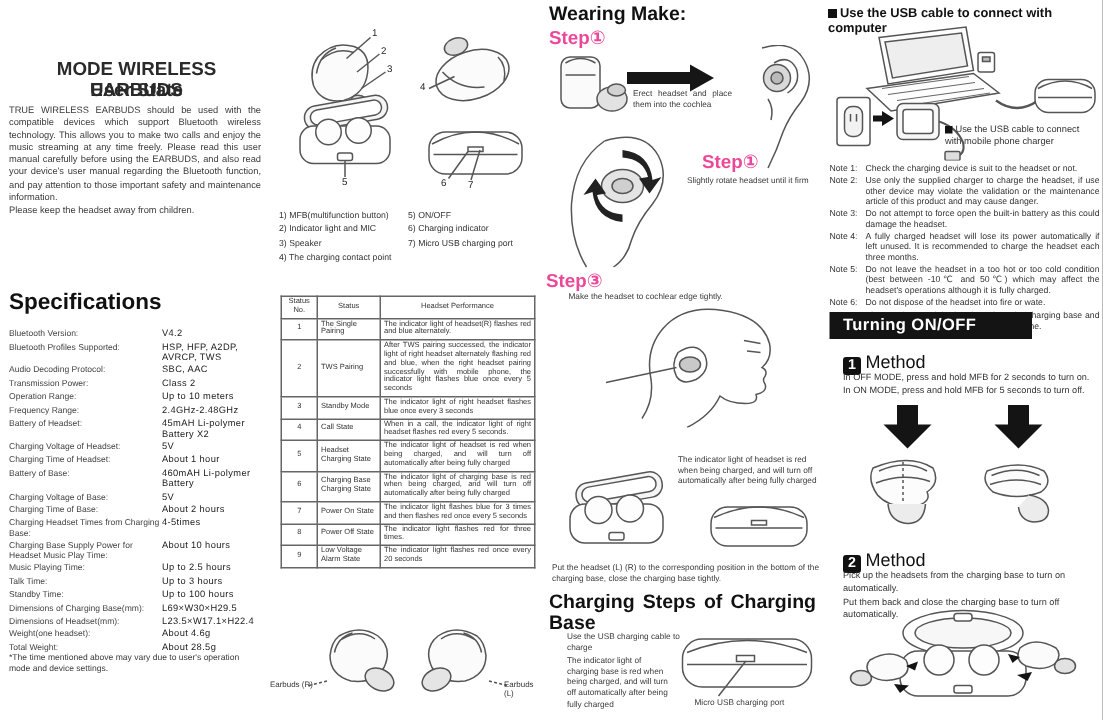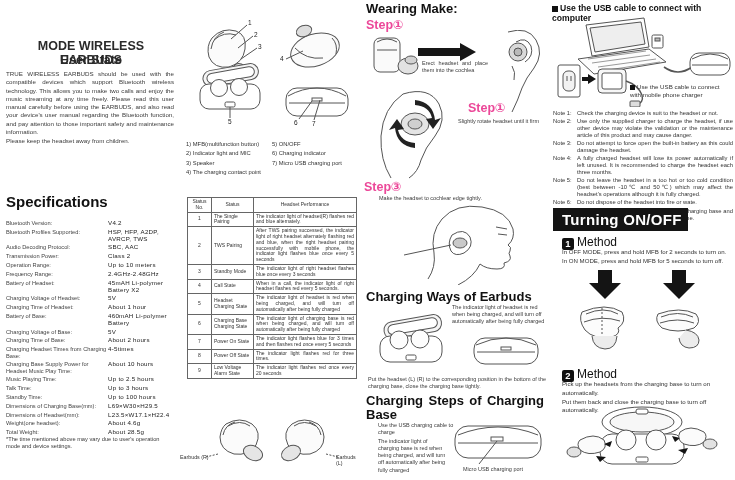--- a/index.html
+++ b/index.html
@@ -32,21 +32,21 @@
   .h3{font-size:13px;font-weight:bold;color:#111;line-height:1.1;}
   .steptitle{font-size:12.5px;font-weight:bold;color:#ec4899;}
   .cap{font-size:5.5px;line-height:1.3;color:#3a3a3a;}
   
   .usb-h{font-size:8.6px;font-weight:bold;color:#111;}
   .sq{display:inline-block;width:6px;height:6px;background:#111;margin-right:2px;vertical-align:middle;}
   .notes{display:flex;flex-direction:column;gap:1.5px;}
   .note-row{display:flex;}
   .note-n{flex:0 0 24px;font-size:5.8px;line-height:1.18;color:#333;}
   .note-t{flex:1;font-size:5.8px;line-height:1.18;color:#333;text-align:justify;}
-  .onoff-bar{background:#141414;color:#fff;font-size:15px;font-weight:bold;
+  .onoff-bar{background:#141414;color:#fff;font-size:11px;font-weight:bold;
              padding:3px 0 3px 9px;letter-spacing:.3px;}
   .mnum{display:inline-block;width:12px;height:12px;background:#111;color:#fff;font-weight:bold;
         font-size:9.5px;text-align:center;line-height:12px;border-radius:2px;margin-right:3px;vertical-align:-1px;}
   .mlabel{font-size:12px;color:#111;}
   .mline{font-size:6.1px;line-height:1.45;color:#333;}
   .callout{position:absolute;font-size:6.5px;color:#222;}
   svg{display:block;}
 </style>
 </head>
 <body>
@@ -370,21 +370,20 @@
         <path d="M106,4 Q80,0 66,16 Q54,30 58,50 Q60,64 52,76"></path>
         <path d="M76,32 Q88,24 94,34 Q98,44 88,50 Q79,54 75,48 Q71,40 76,32 Z" fill="#fff"></path>
         <ellipse cx="84" cy="40" rx="7" ry="5" fill="#c9c9c9"></ellipse>
         <line x1="75" y1="42" x2="28" y2="52"></line>
         <path d="M120,24 l11,2"></path>
         <path d="M122,31 l9,1"></path>
       </g>
     </svg>
   </div>
 
-  <div class="abs h3" style="left:366px;top:290px;">Charging Ways of Earbuds</div>
   <span class="cap abs" style="left:452px;top:304px;width:94px;">The indicator light of headset is red when being charged, and will turn off automatically after being fully charged</span>
 
   <div class="abs" style="left:374px;top:310px;">
     <svg width="172" height="64" viewBox="0 0 172 64">
       <g stroke="#555" fill="none" stroke-width="1">
         <g transform="rotate(-10 40 18)">
           <rect x="10" y="8" width="58" height="17" rx="8" fill="#f5f5f5"></rect>
           <rect x="14" y="11" width="50" height="10" rx="5" fill="#fff"></rect>
         </g>
         <rect x="6" y="26" width="62" height="26" rx="10" fill="#fff"></rect>

